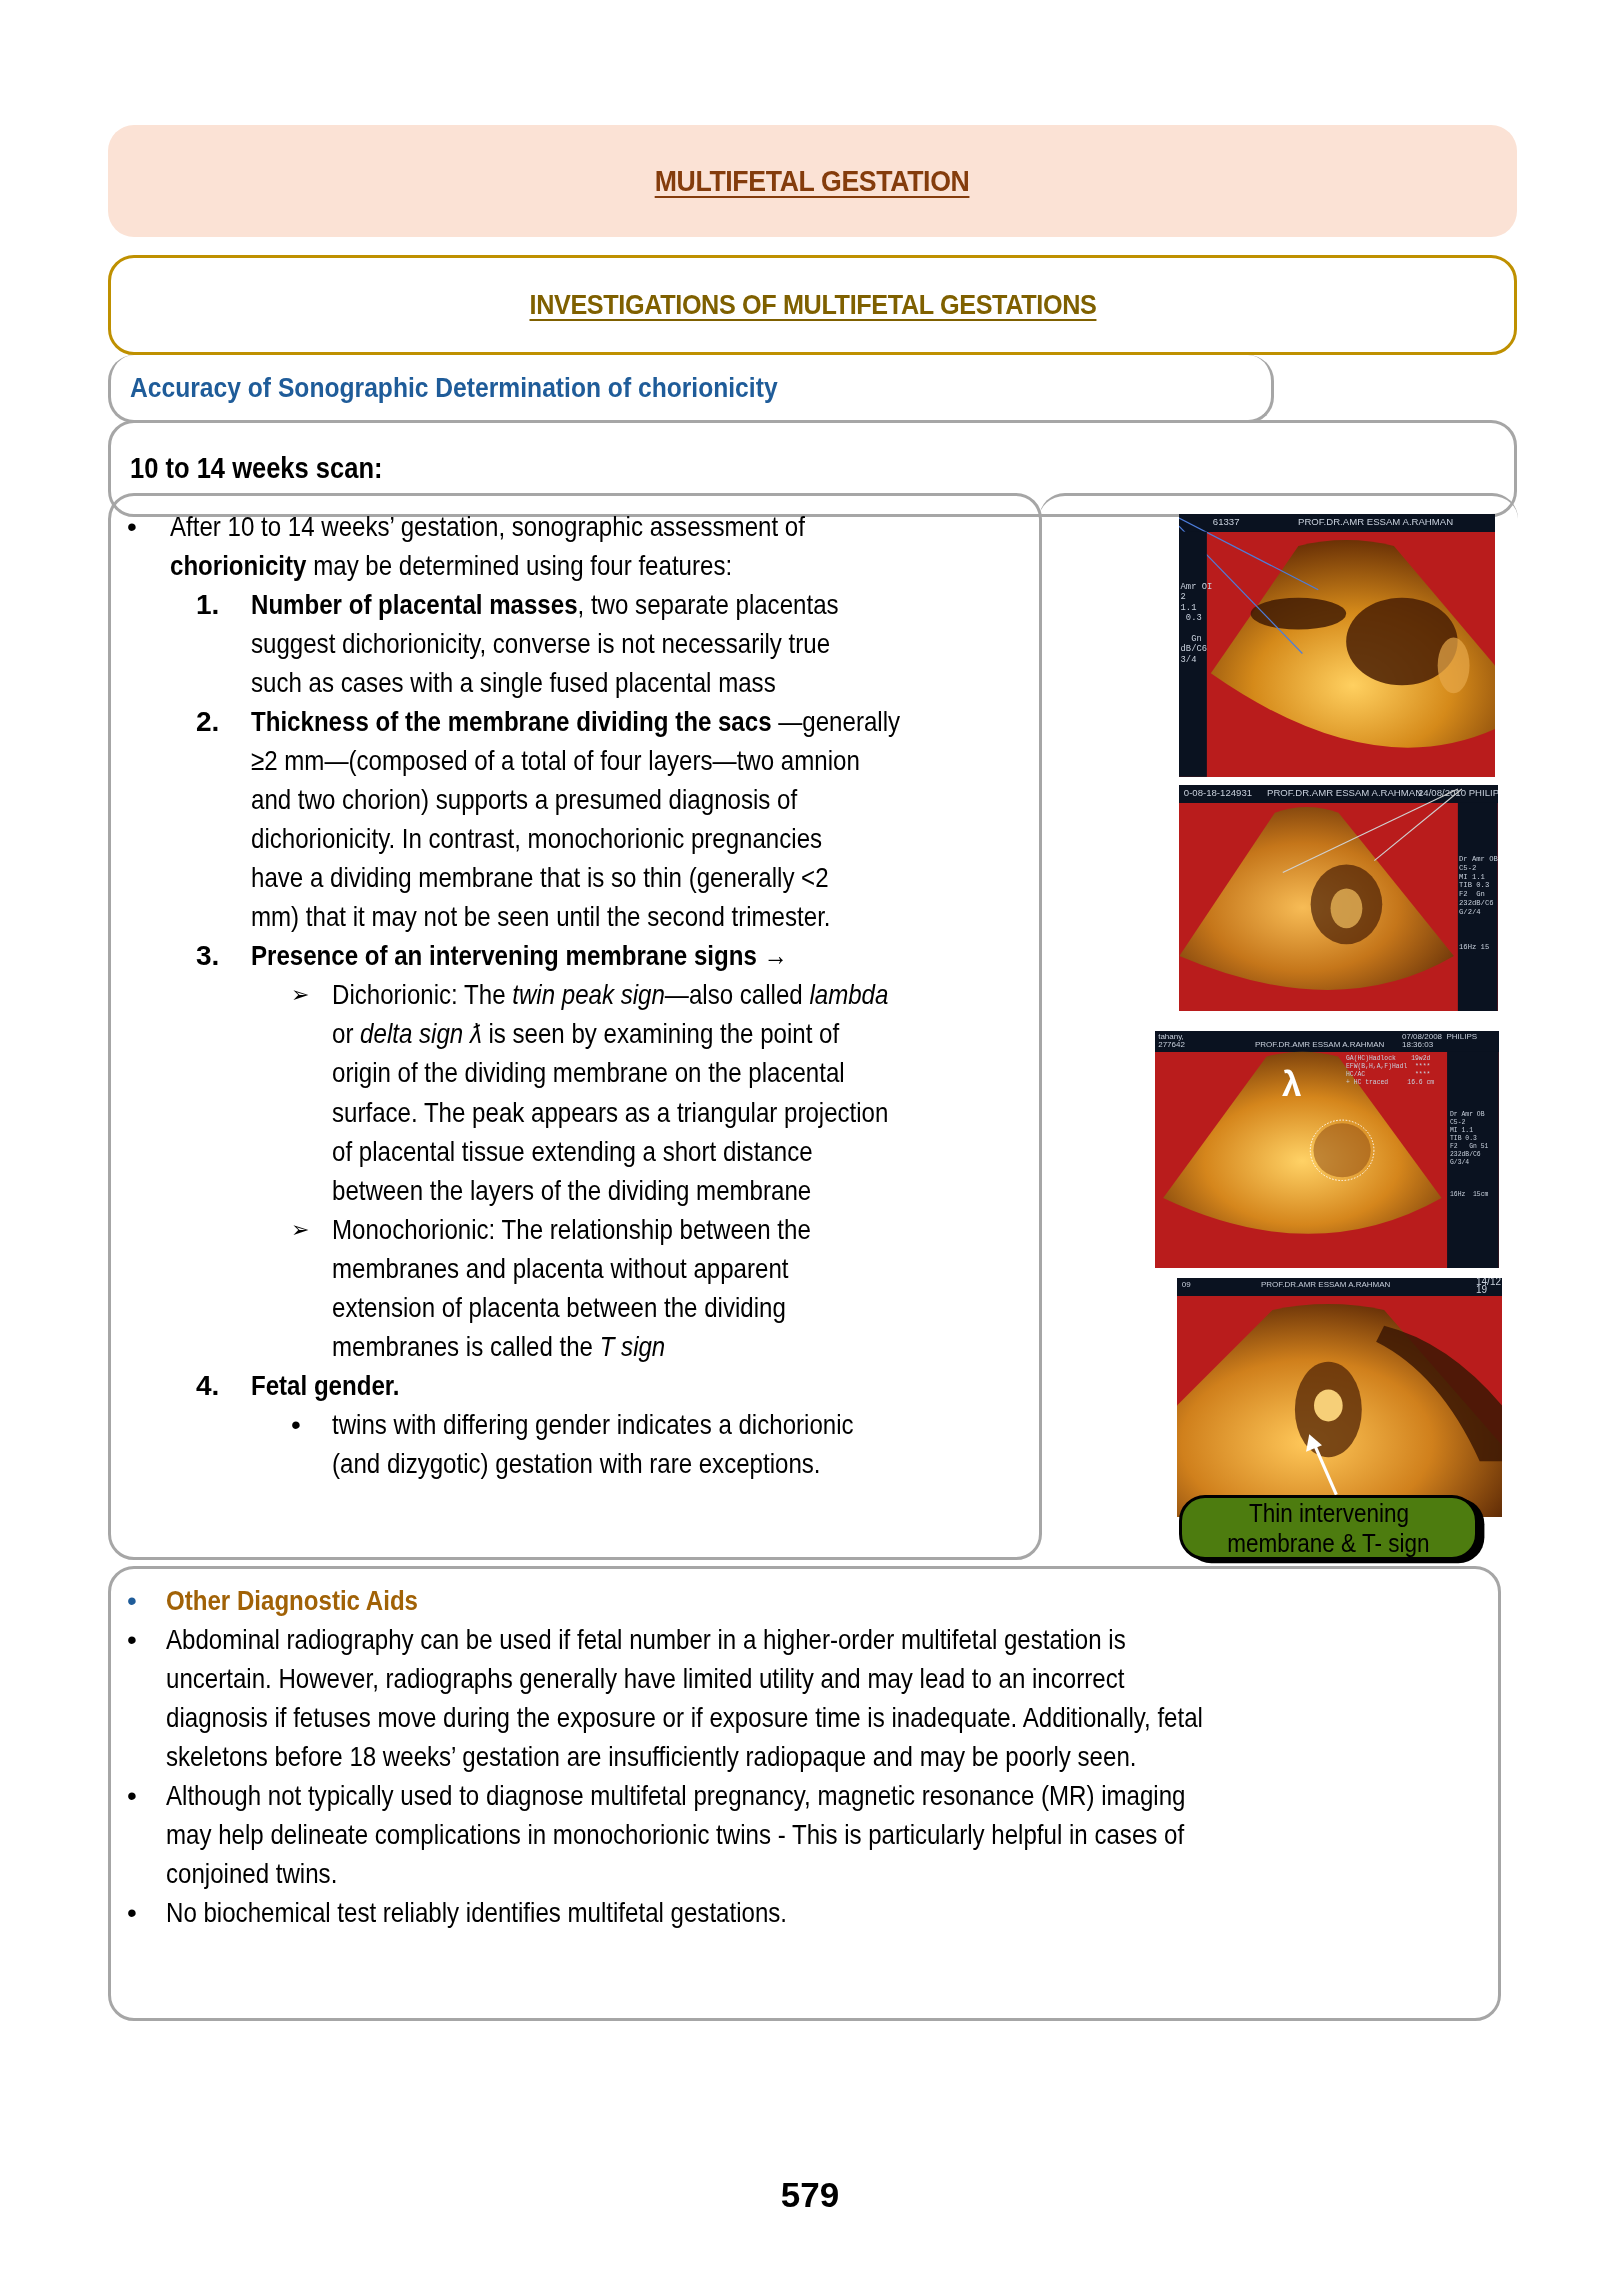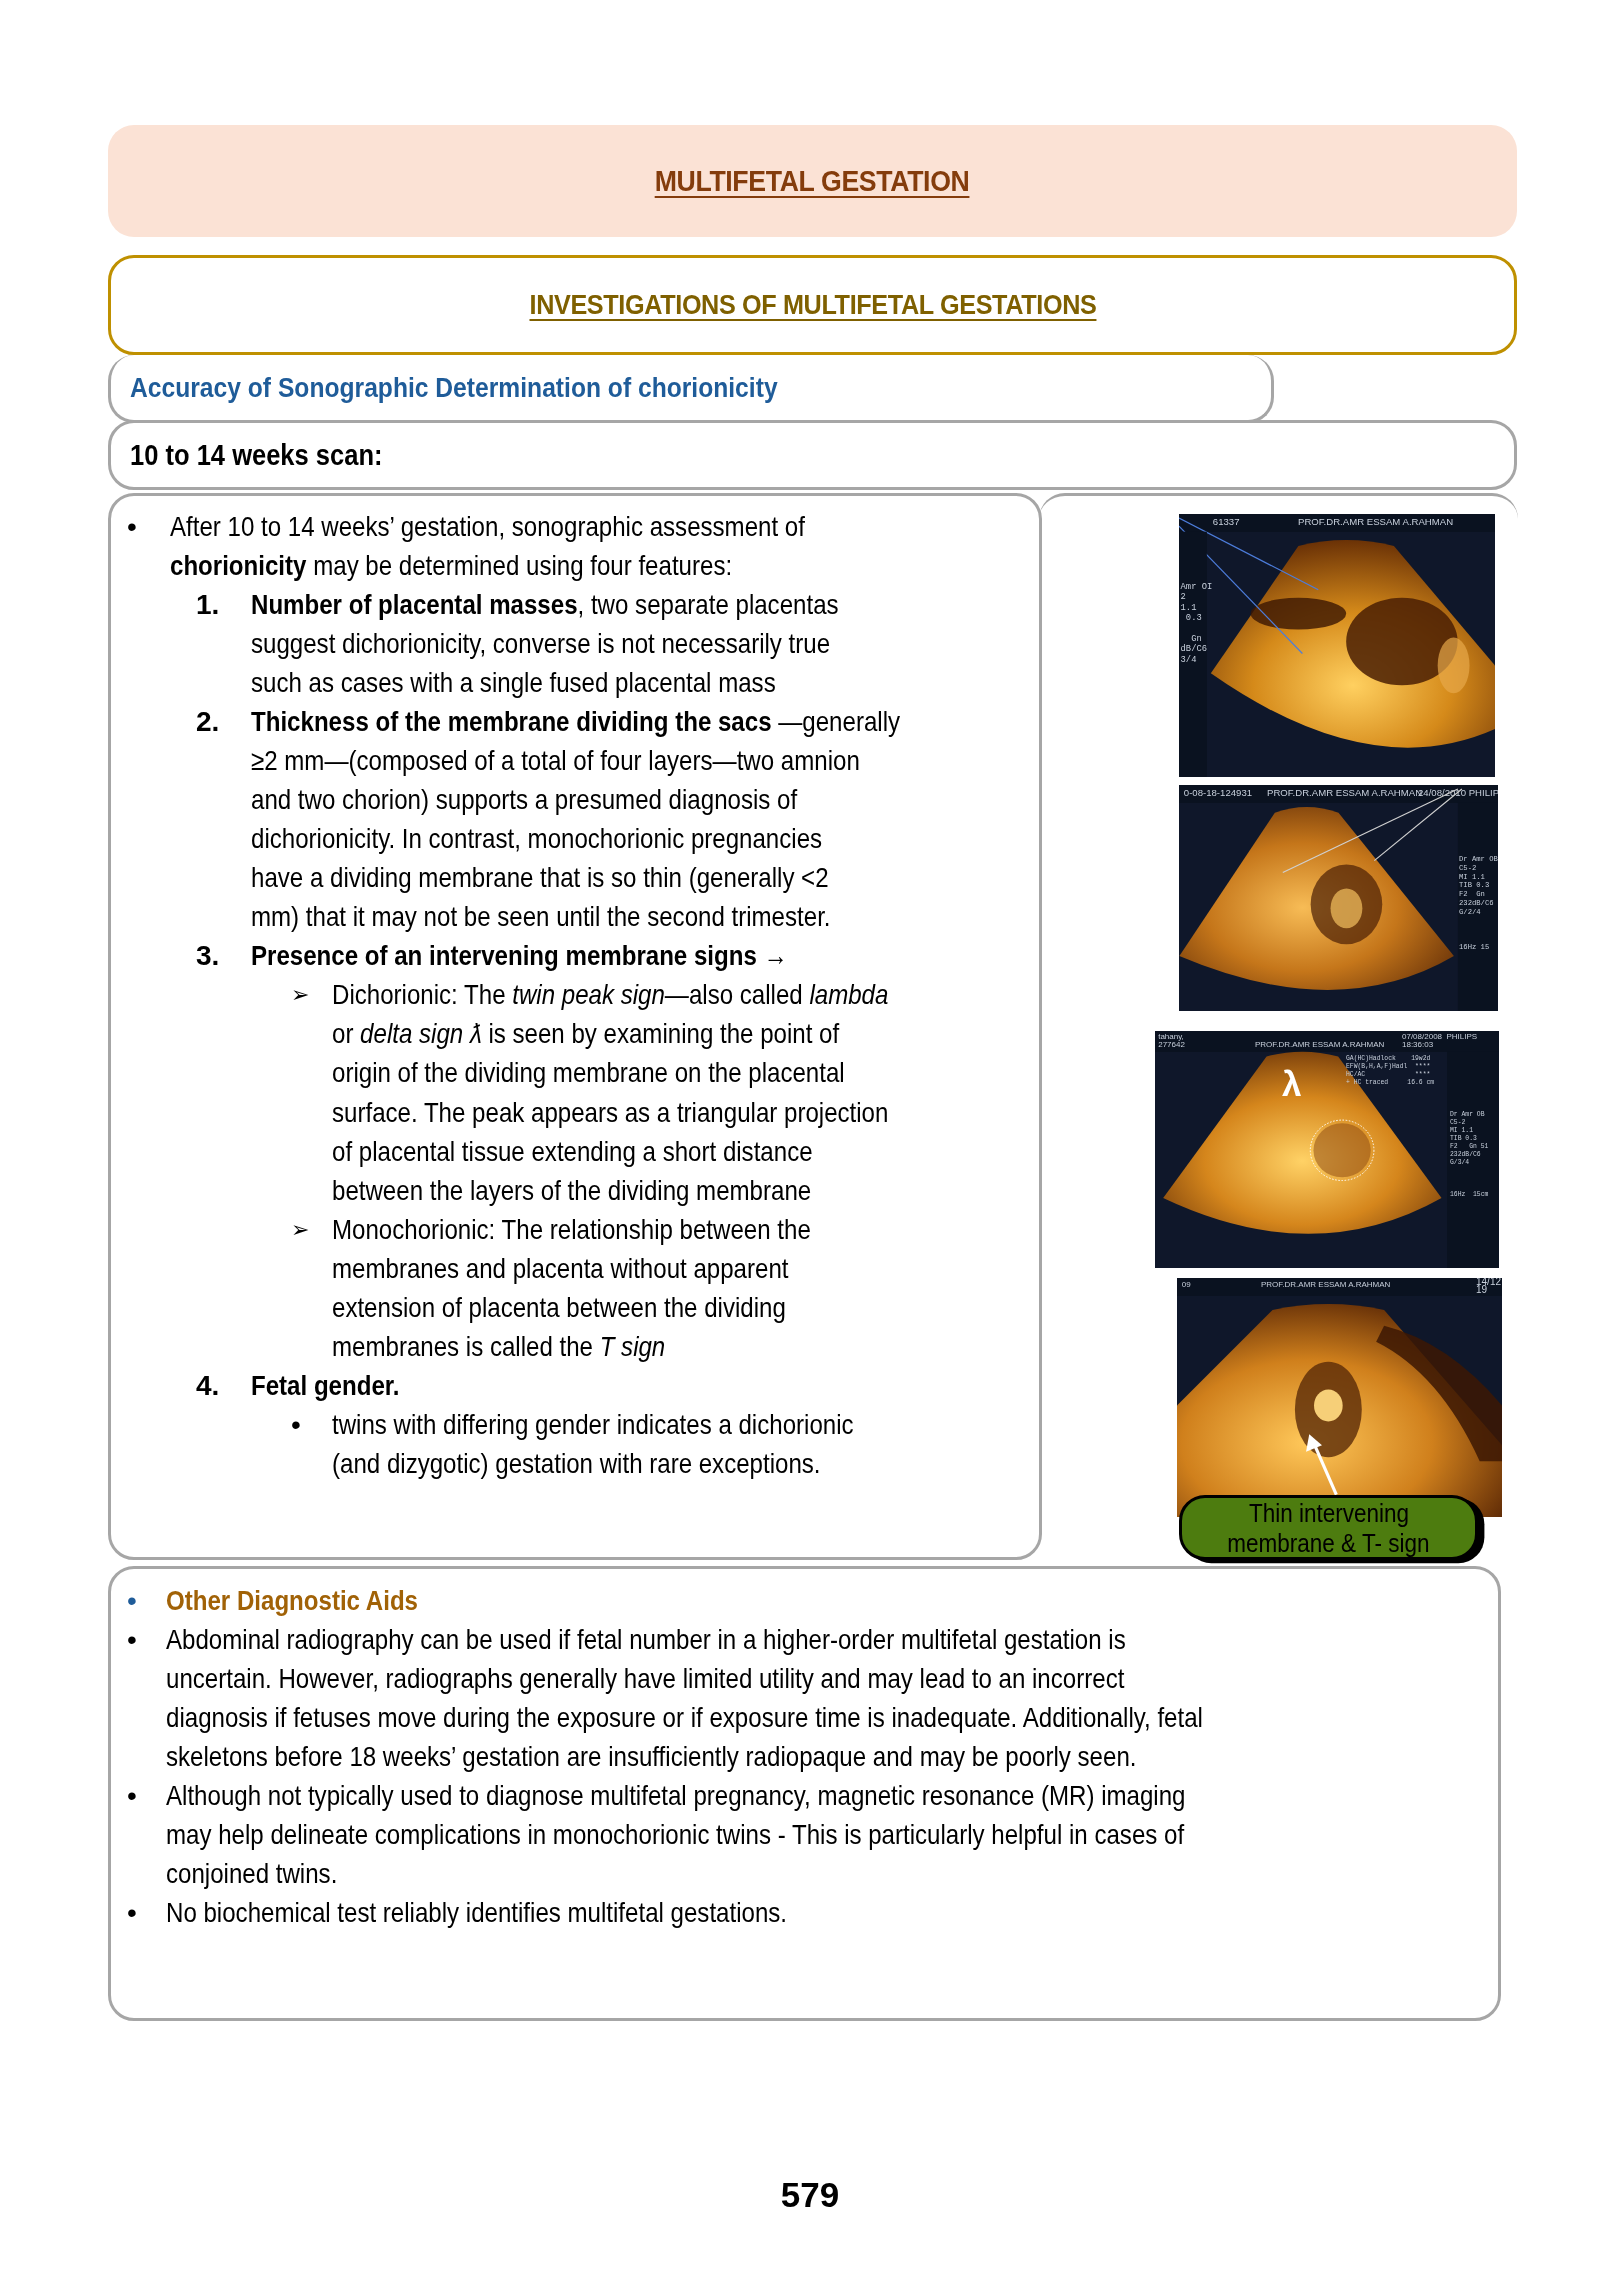--- a/index.html
+++ b/index.html
@@ -17,35 +17,35 @@
     
     #sect { left:108px; top:255px; width:1409px; height:100px; border:3.2px solid #bf9000;
             display:flex; align-items:center; justify-content:center; }
     #sect span { font-weight:bold; font-size:28px; color:#7f6000; text-decoration:underline;
                  text-underline-offset:4.8px; transform:scaleX(0.9); display:inline-block; letter-spacing:-0.4px; }
 
     #accuracy { left:108px; top:355px; width:1166px; height:68px; border:3.2px solid #a6a6a6; border-top:none;
                 padding-left:19px; display:flex; align-items:center; }
     #accuracy span { font-weight:bold; font-size:28px; color:#1f5c99; transform:scaleX(0.88); transform-origin:left; display:inline-block; }
 
-    #scan { left:108px; top:420px; width:1409px; height:70px; border:3.2px solid #a6a6a6;
+    #scan { left:108px; top:420px; width:1409px; height:97px; border:3.2px solid #a6a6a6;
             padding-left:19px; display:flex; align-items:center; }
     #scan span { font-weight:bold; font-size:29px; transform:scaleX(0.88); transform-origin:left; display:inline-block; }
 
     
     #leftcol { left:108px; top:493px; width:934px; height:1067px; border:3.2px solid #a6a6a6; border-top:3.2px solid #a6a6a6; }
     #rightcol { left:1039px; top:493px; width:479px; height:1067px; border-top:3.2px solid #a6a6a6; }
 
     .txt { font-size:28px; line-height:39px; white-space:nowrap; }
     .narrow { display:inline-block; transform:scaleX(0.86); transform-origin:left; }
     .b { font-weight:bold; }
     .i { font-style:italic; }
 
     
-    .us { position:absolute; background:#0f172a; overflow:hidden; }
+    .us { position:absolute; background:#b91c1c; overflow:hidden; }
     .us .hdr { position:absolute; left:0; right:0; top:0; height:17.5px; background:#0a1220;
                color:#c8d0dc; font-size:9.6px; font-family:"Liberation Sans", sans-serif; padding:2.4px 4.8px; box-sizing:border-box; white-space:nowrap; }
     .us .fan { position:absolute; }
     .us .side { position:absolute; color:#c8d0dc; font-size:8.8px; line-height:10.4px; font-family:"Liberation Mono", monospace; white-space:pre; }
 
     
     #caption { left:1179px; top:1495px; width:299px; height:65px; background:#4d7c0f; border:3.2px solid #000;
                box-shadow:6.4px 3.2px 0 #000; display:flex; flex-direction:column; align-items:center; justify-content:center; }
     #caption span { font-size:25px; line-height:30px; transform:scaleX(0.9); display:block; }
 

